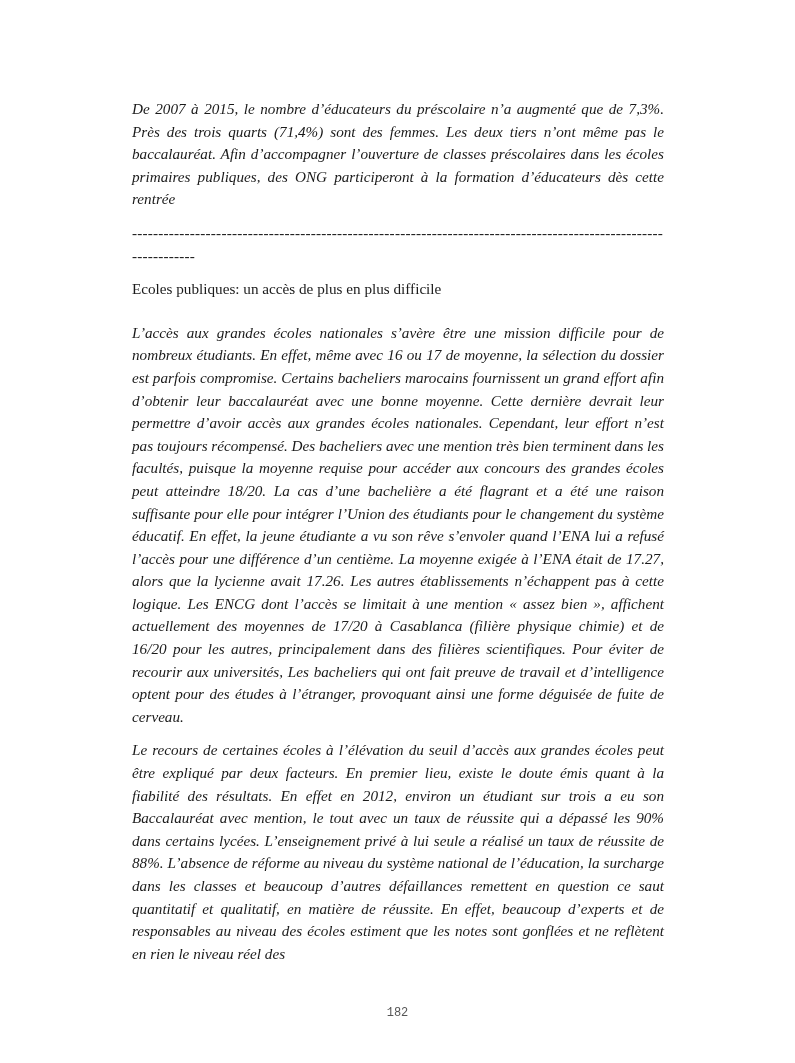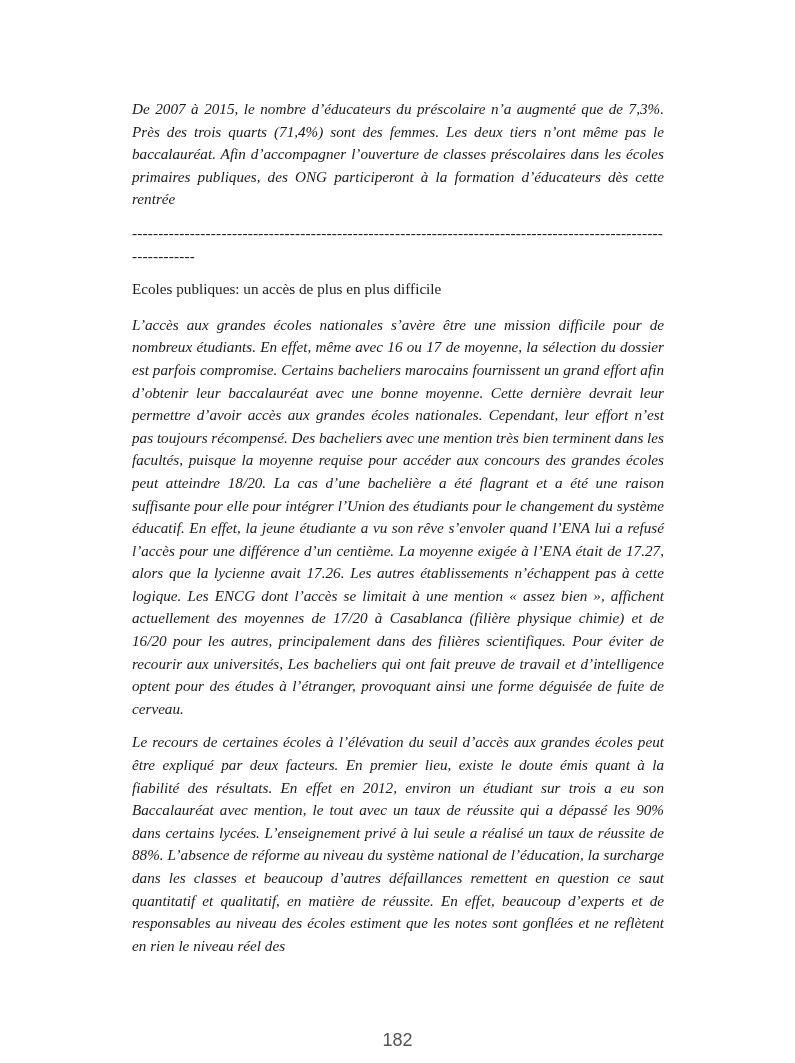--- a/index.html
+++ b/index.html
@@ -6,24 +6,24 @@
   body { width: 795px; height: 1063px; position: relative; overflow: hidden; }
   .page {
     position: absolute; left: 132px; top: 98px; width: 532px;
     font-family: "Liberation Serif", "DejaVu Serif", serif;
     font-size: 15.2px; line-height: 22.6px; color: #1a1a1a;
   }
   .para { margin: 0 0 11px 0; text-align: justify; font-style: italic; }
   .para.last { margin-bottom: 0; }
   .sep { margin: 0 0 11px 0; white-space: nowrap; overflow: hidden; letter-spacing: 0.2px; }
   .sep .line { display: block; }
-  .heading { margin: 0 0 13px 0; }
+  .heading { margin: 0 0 21px 0; }
   .page-number {
-    position: absolute; left: 0; width: 795px; top: 1030px; text-align: center;
-    font-family: Liberation Sans, sans-serif; font-size: 18px; color: #555;
+    position: absolute; left: 0; width: 795px; top: 1006px; text-align: center;
+    font-family: Liberation Mono, monospace; font-size: 12px; color: #555;
   }
 </style>
 </head>
 <body>
 
 <div class="page">
   <p class="para">De 2007 à 2015, le nombre d’éducateurs du préscolaire n’a augmenté que de 7,3%. Près des trois quarts (71,4%) sont des femmes. Les deux tiers n’ont même pas le baccalauréat. Afin d’accompagner l’ouverture de classes préscolaires dans les écoles primaires publiques, des ONG participeront à la formation d’éducateurs dès cette rentrée</p>
 
   <div class="sep">
     <span class="line">-----------------------------------------------------------------------------------------------------</span>

